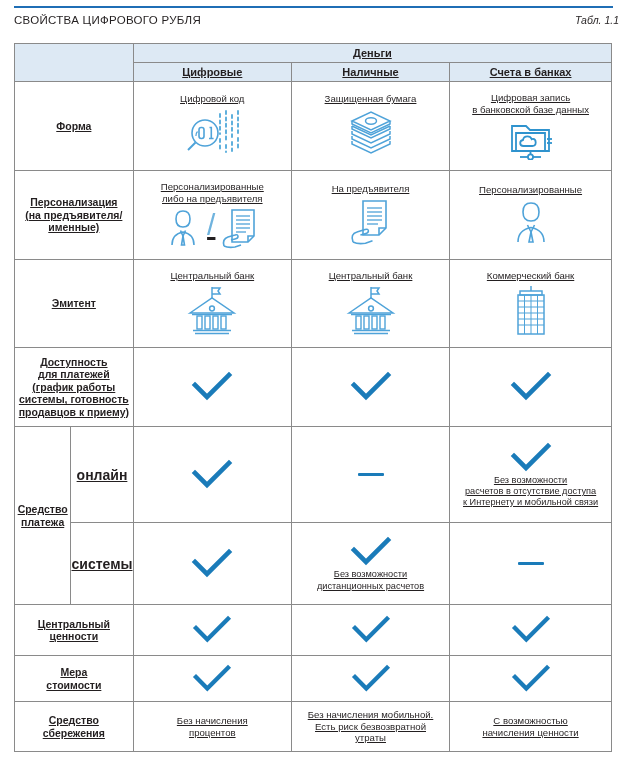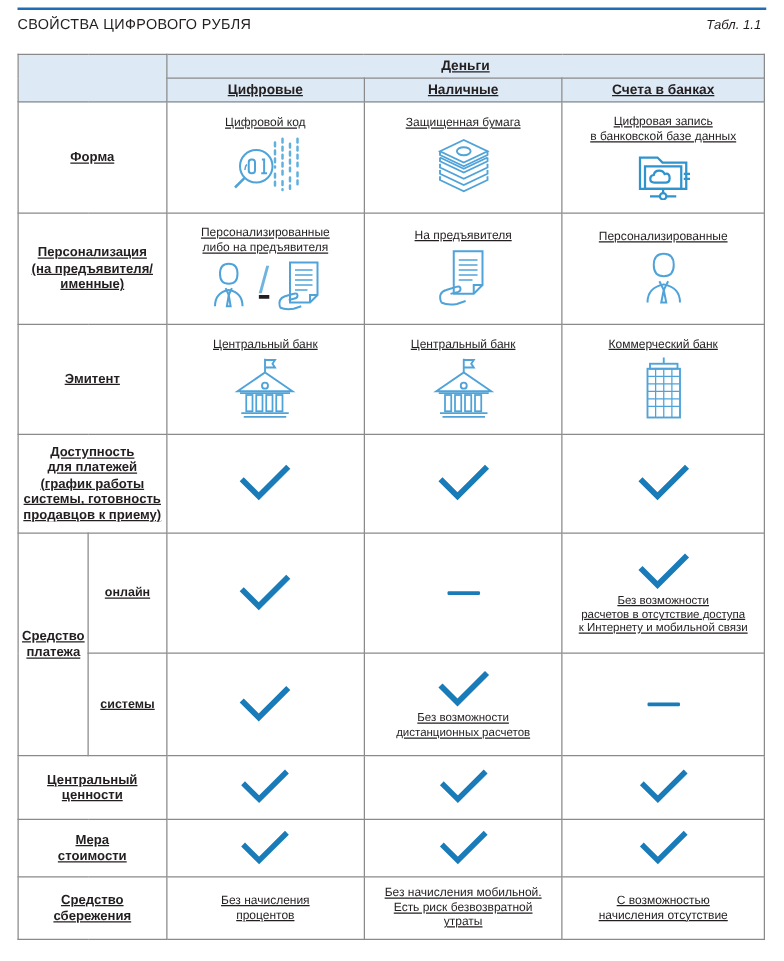--- a/index.html
+++ b/index.html
@@ -16,21 +16,21 @@
   .top-rule {
     position:absolute; left:14px; top:6px; width:599px; height:2px;
     background:#1f6eb5;
   }
   .title {
     position:absolute; left:14px; top:14px;
     font-size:11.5px; letter-spacing:.3px; color:#231f20;
     text-transform:uppercase;
   }
   .tabnum {
-    position:absolute; right:18px; top:14px;
+    position:absolute; right:8px; top:14px;
     font-size:10.5px; font-style:italic; color:#231f20;
   }
 
   table.props {
     position:absolute; left:14px; top:43px;
     width:598px;
     border-collapse:collapse;
     table-layout:fixed;
   }
   table.props td, table.props th {
@@ -46,21 +46,21 @@
     font-size:11px;
     height:19px;
     color:#231f20;
   }
   .hdr-blank { background:#dde9f4; border-right:1px solid #8a8a8a; }
   .rowlabel {
     font-weight:bold; font-size:10.5px; line-height:12.4px;
     padding:3px 4px; color:#231f20;margin-left:11px;
   }
   .sublabel {
-    font-weight:bold; font-size:10px; color:#231f20;
+    font-weight:bold; font-size:14px; color:#231f20;
     width:52px;
   }
   .cell { padding:4px 5px 5px; }
   .cap {
     font-size:9.6px; line-height:11.6px; color:#231f20;
   }
   .cap.small { font-size:9.2px; line-height:11.2px; }
   .ico { display:block; margin:2px auto 0; }
   .ico-row { display:flex; align-items:center; justify-content:center; gap:1px; }
   .slash { color:#6fb3de; font-size:30px; font-weight:300; line-height:1;
@@ -401,19 +401,19 @@
         <div class="cap" style="white-space:pre-line">Без начисления
 процентов</div>
       </td>
       <td class="cell">
         <div class="cap" style="white-space:pre-line">Без начисления мобильной.
 Есть риск безвозвратной
 утраты</div>
       </td>
       <td class="cell">
         <div class="cap" style="white-space:pre-line">С возможностью
-начисления отсутствие</div>
+начисления ценности</div>
       </td>
     </tr>
 
   </tbody>
     </table>
 </div>
 
 </body></html>

